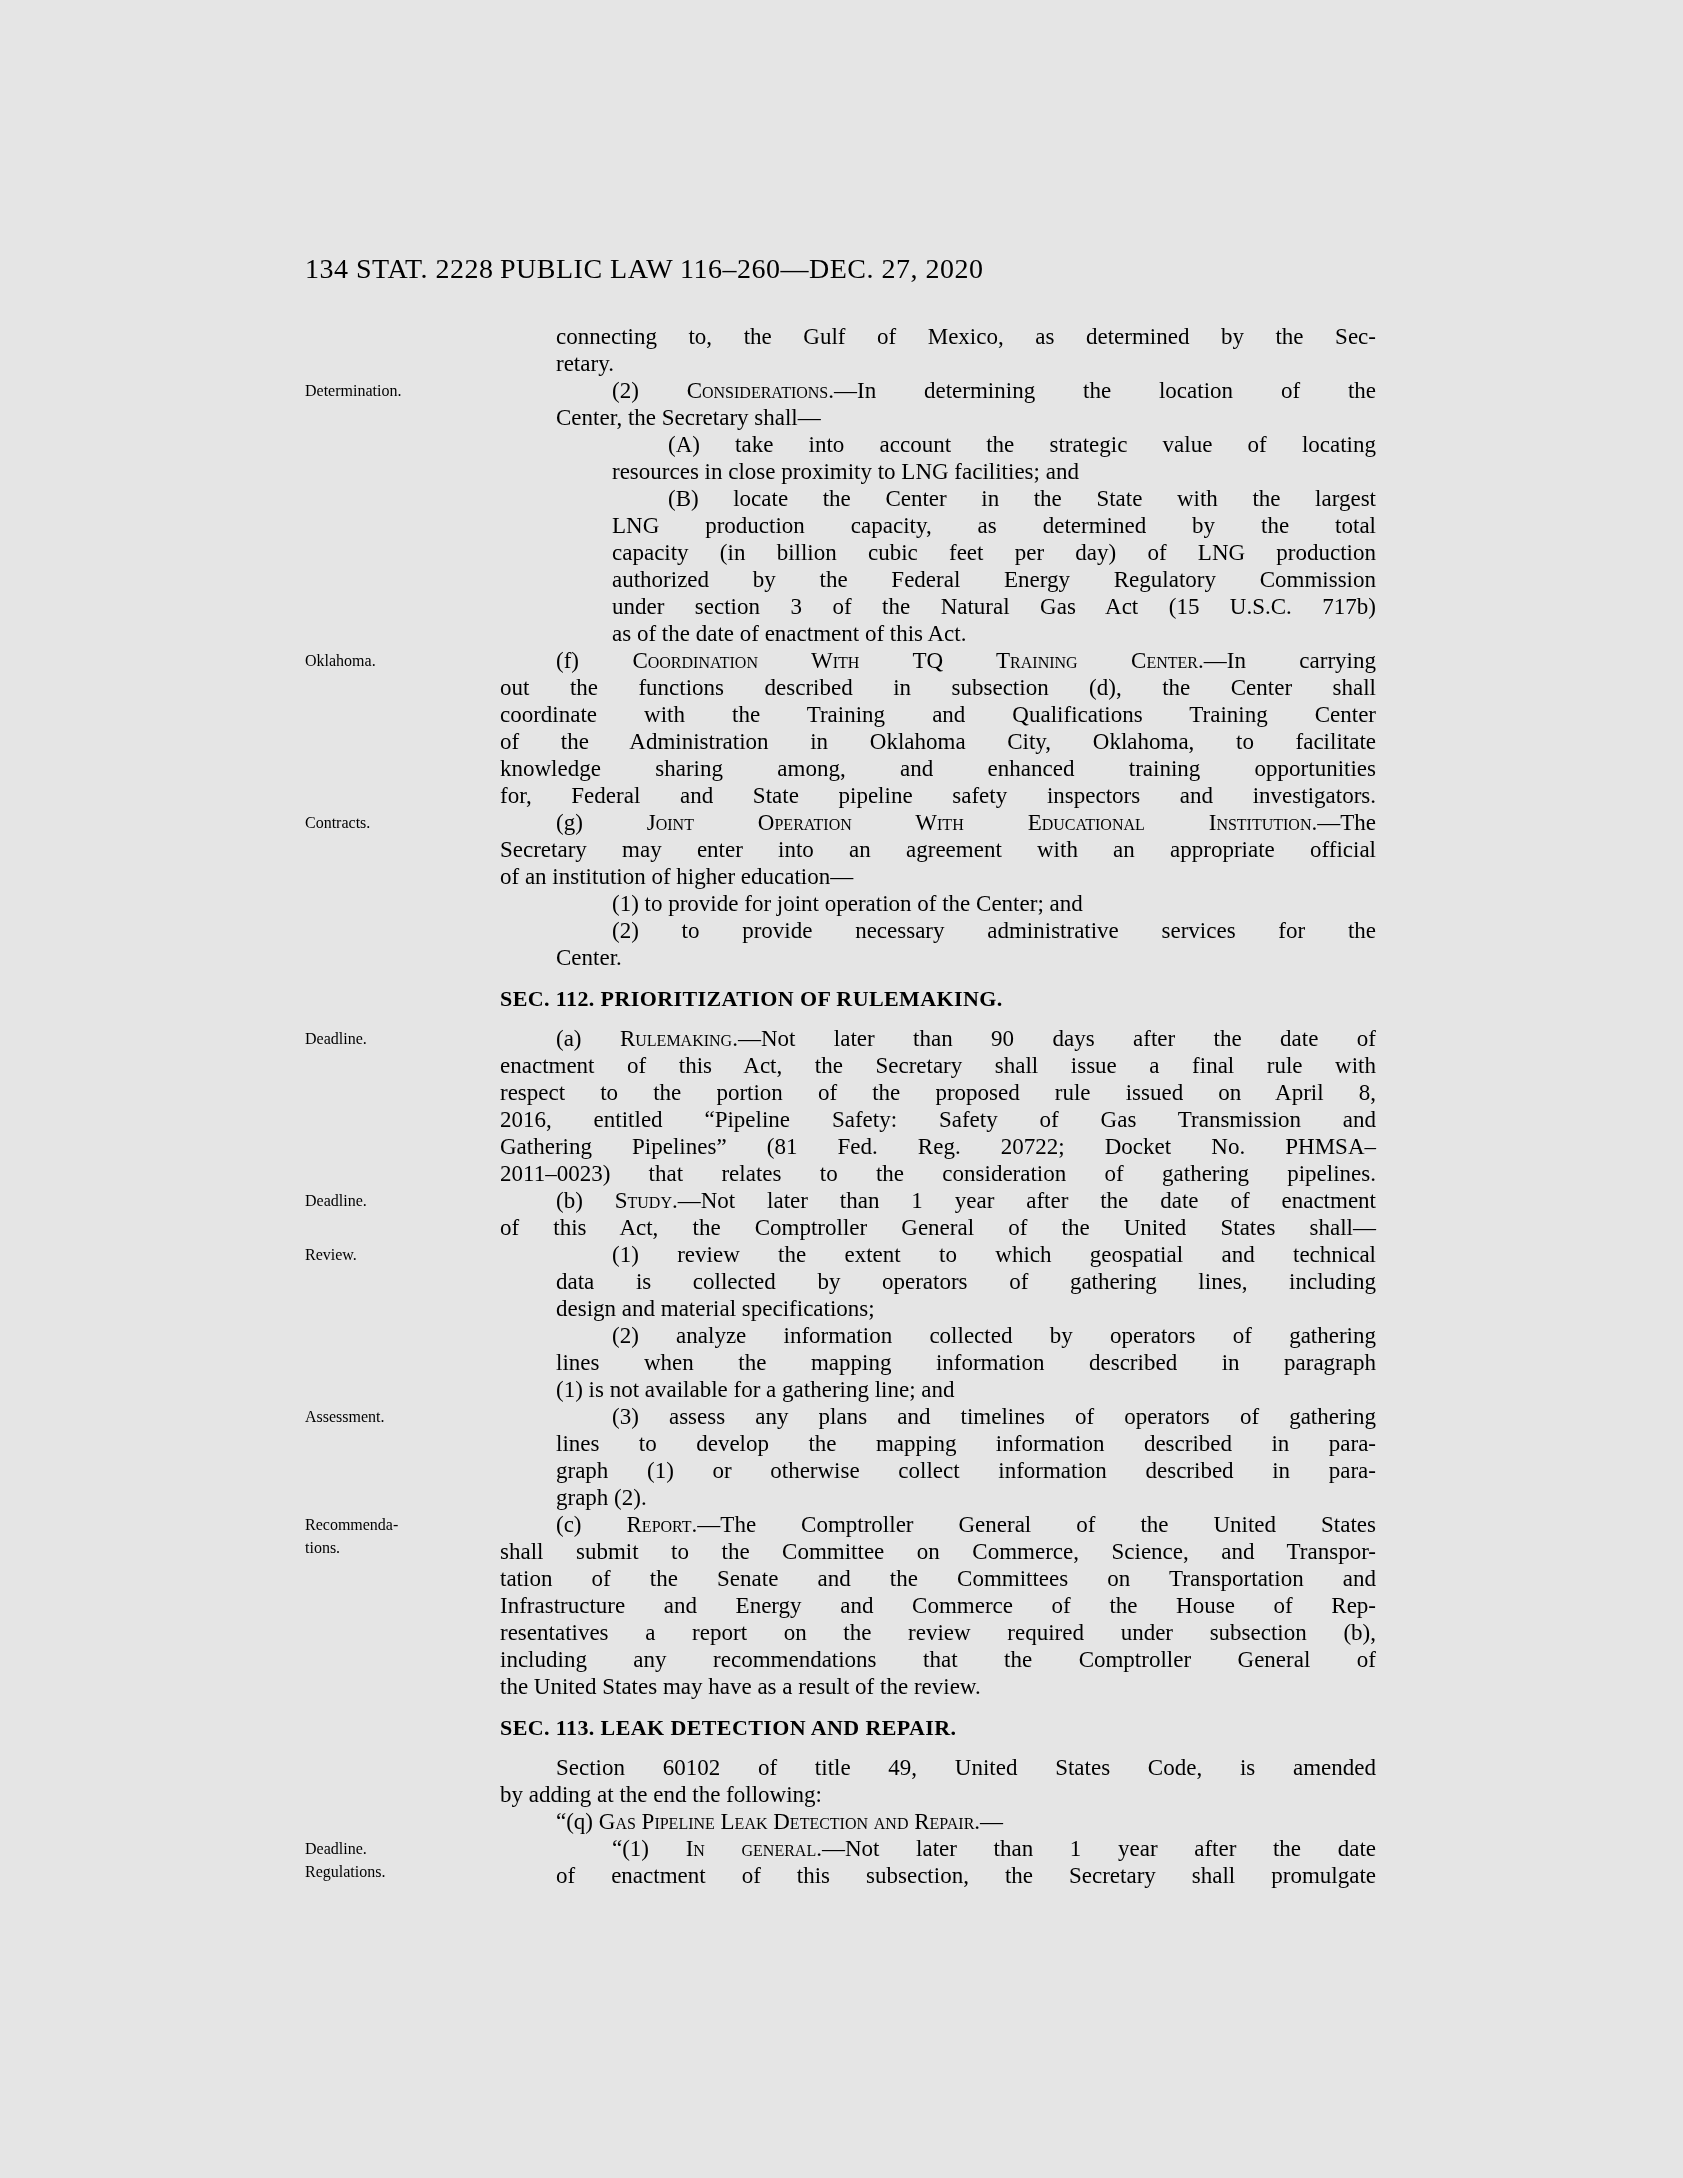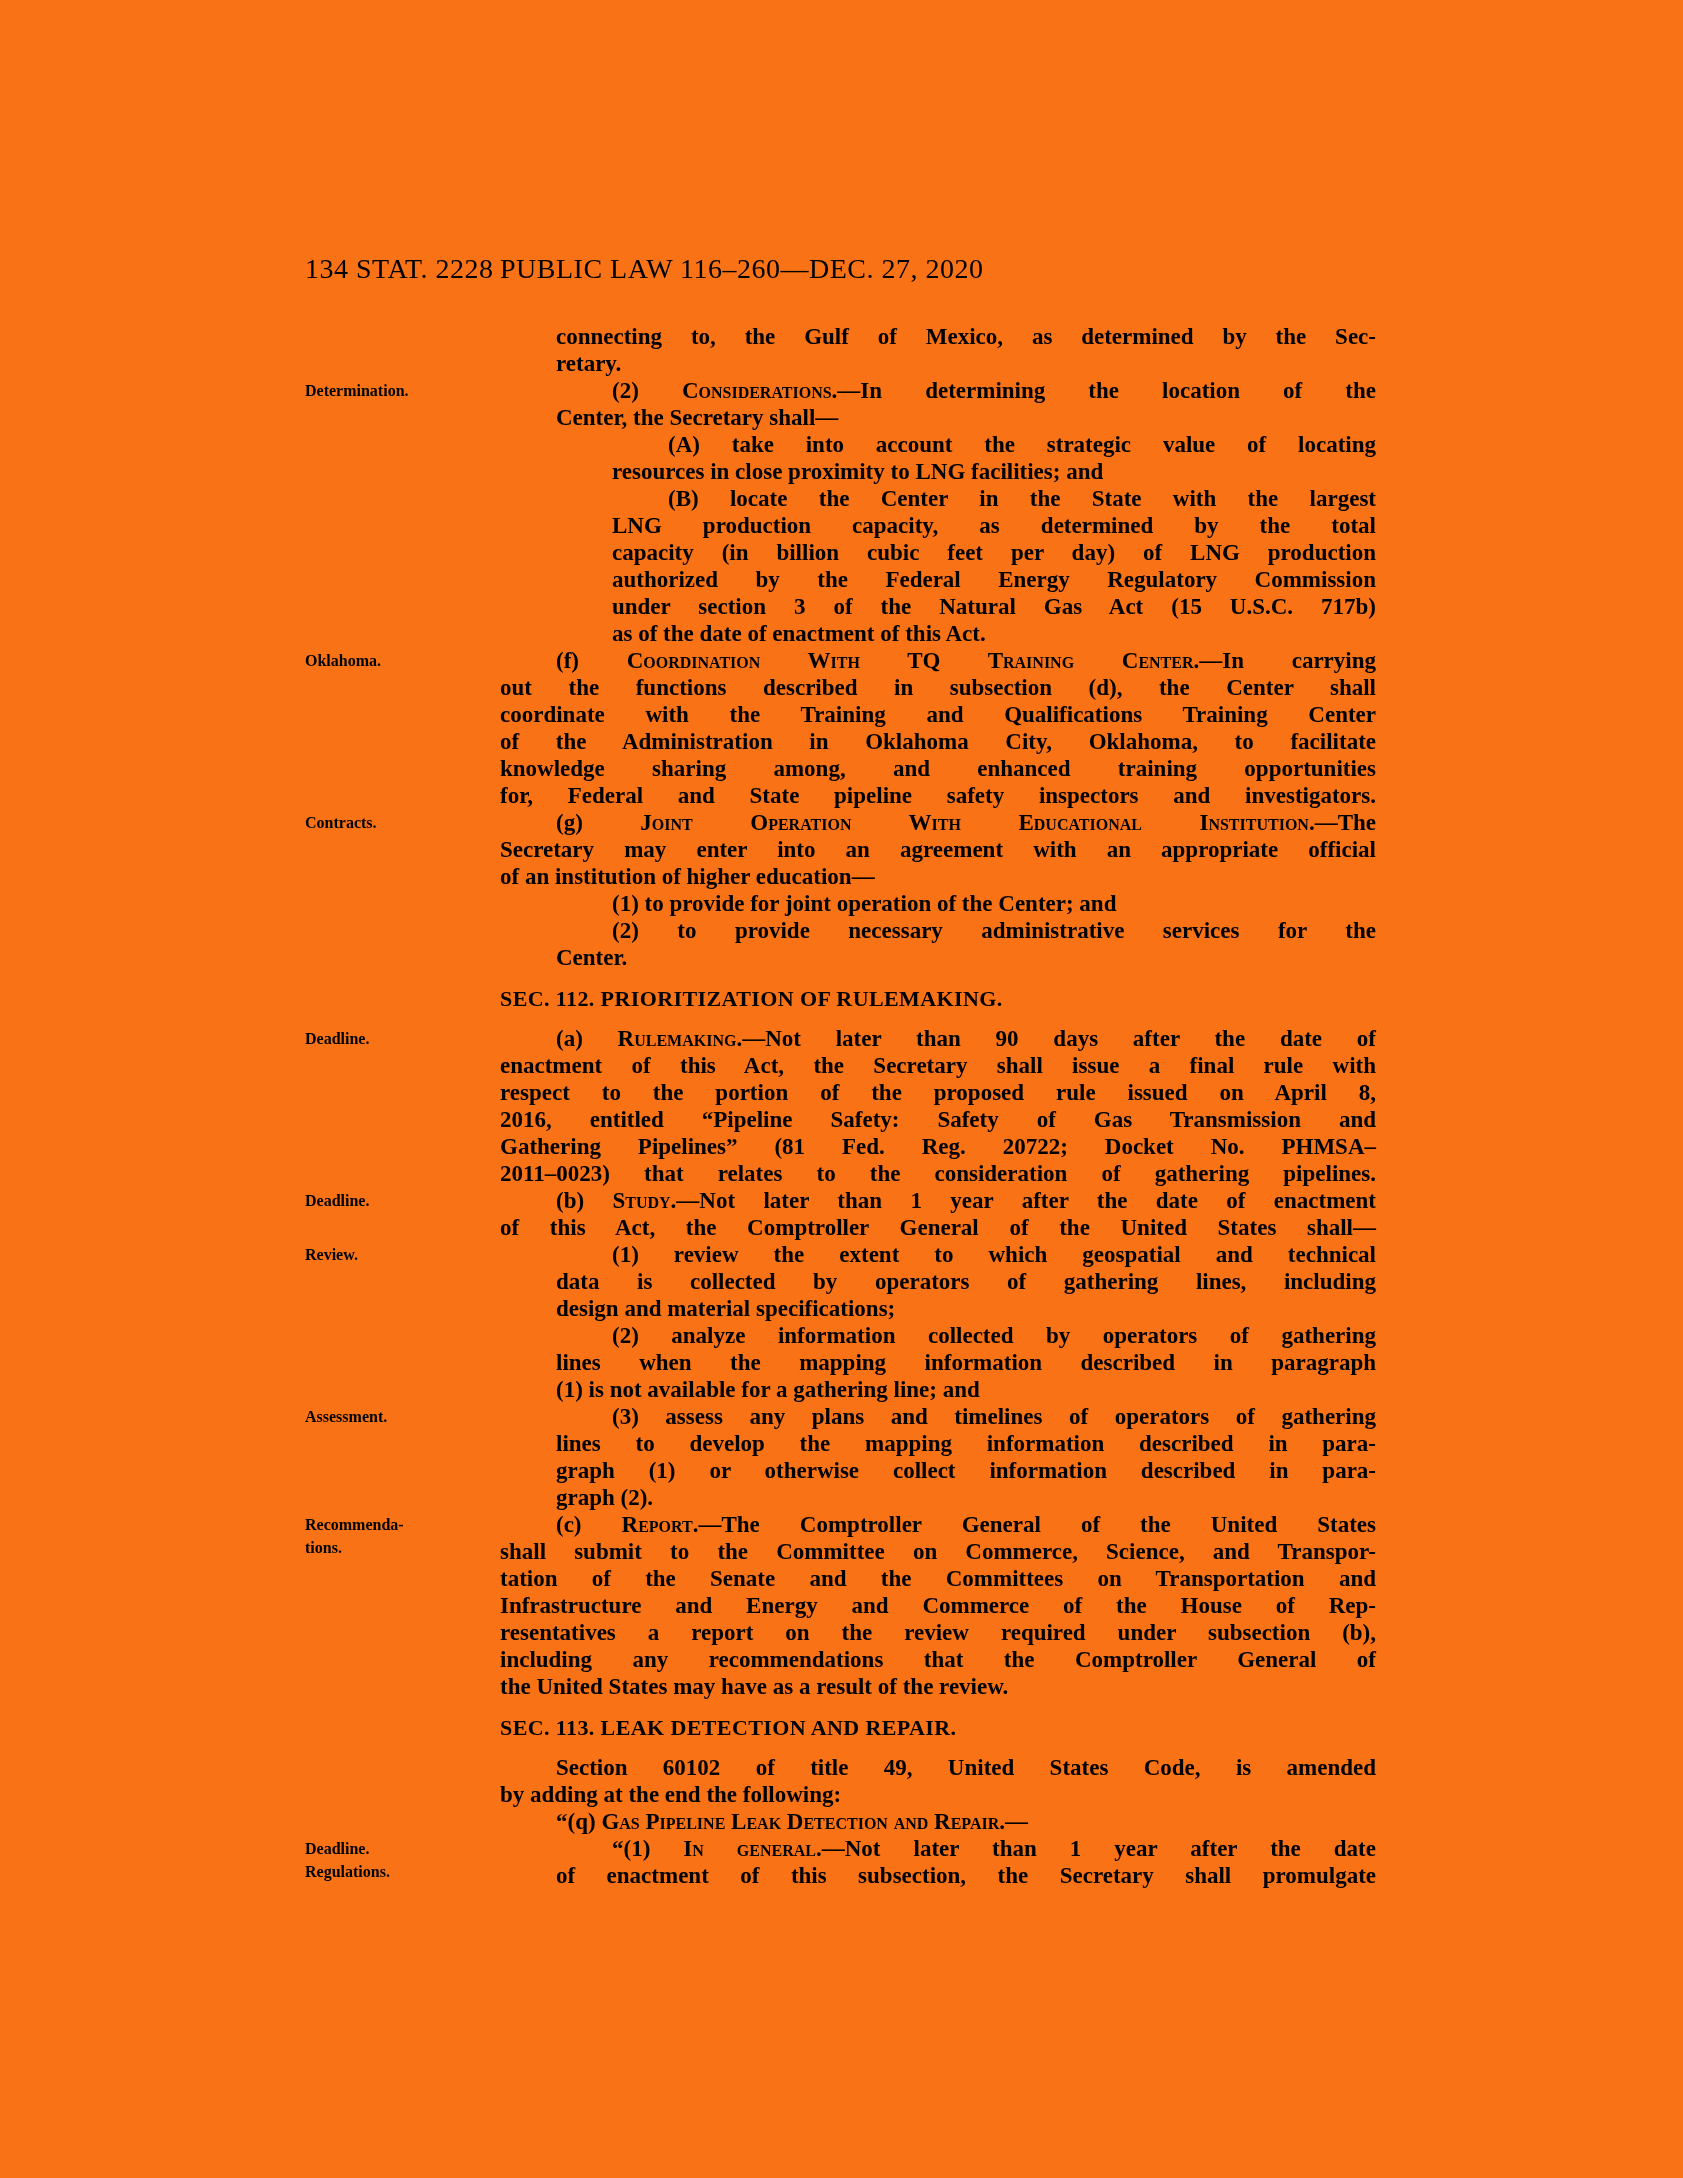--- a/index.html
+++ b/index.html
@@ -4,21 +4,21 @@
 <style>
   html, body {
     margin: 0;
     padding: 0;
     background: #ffffff;
   }
   .page {
     position: relative;
     width: 1683px;
     height: 2178px;
-    background: #f97316;
+    background: #e5e5e5;
     color: #000000;
     font-family: "Liberation Serif", serif;
     overflow: hidden;
   }
   .header-stat {
     position: absolute;
     left: 305px;
     top: 253px;
     font-size: 28px;
     letter-spacing: 0.5px;
@@ -34,21 +34,21 @@
     white-space: nowrap;
   }
   .body-col {
     position: absolute;
     left: 500px;
     top: 323px;
     width: 876px;
     font-size: 23px;
     line-height: 27px;
   }
-  .para { position: relative; font-weight: bold; }
+  .para { position: relative; }
   .line { text-align: left; }
   .line.just {
     text-align: justify;
     text-align-last: justify;
   }
   .ind0 { padding-left: 0; }
   .ind1 { padding-left: 56px; }
   .ind2 { padding-left: 112px; }
   .ind3 { padding-left: 168px; }
   .sc { font-variant: small-caps; }

